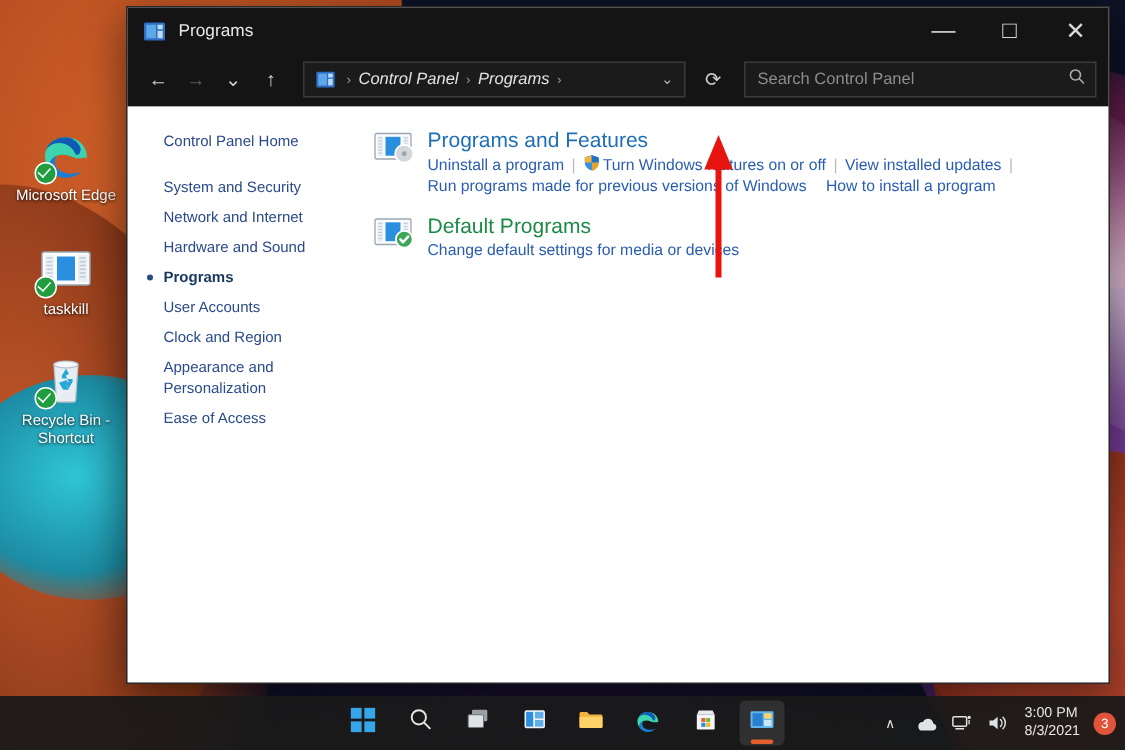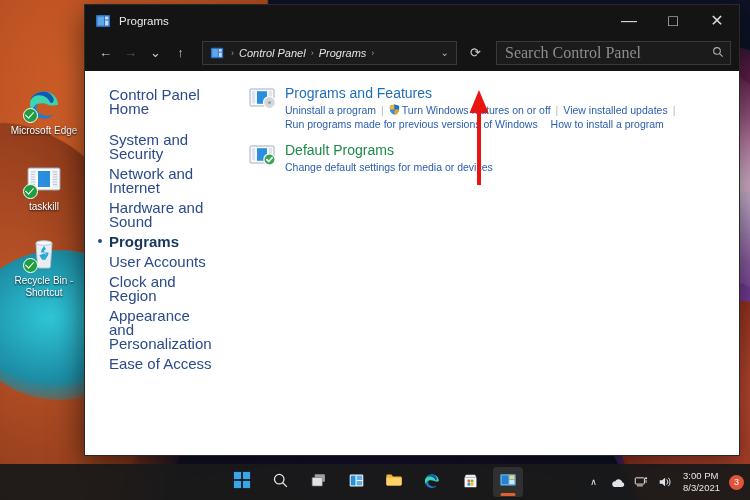--- a/index.html
+++ b/index.html
@@ -202,41 +202,41 @@
     align-items: center;
     padding: 0 6px;
     flex: none;
   }
   .searchbox input {
     flex: 1;
     background: transparent;
     border: none;
     outline: none;
     color: #e0e0e0;
-    font-size: 16px;
-    font-family: Liberation Serif, serif;
+    font-size: 11px;
+    font-family: Liberation Sans, sans-serif;
   }
   .searchbox input::placeholder { color: #8d8d8d; }
 
   
   .winbody {
     flex: 1;
     background: #ffffff;
     display: flex;
     overflow: hidden;
   }
   .sidebar {
     width: 148px;
     flex: none;
     padding: 14px 0 0 0;
     box-sizing: border-box;
   }
   .side-item {
     position: relative;
-    font-size: 15px;
+    font-size: 10px;
     color: #2a4a8a;
     line-height: 14px;
     padding: 3px 6px 3px 24px;
   }
   .side-item.home { margin-bottom: 11px; }
   .side-item.current {
     color: #17375e;
     font-weight: bold;
   }
   .side-item.current::before {

